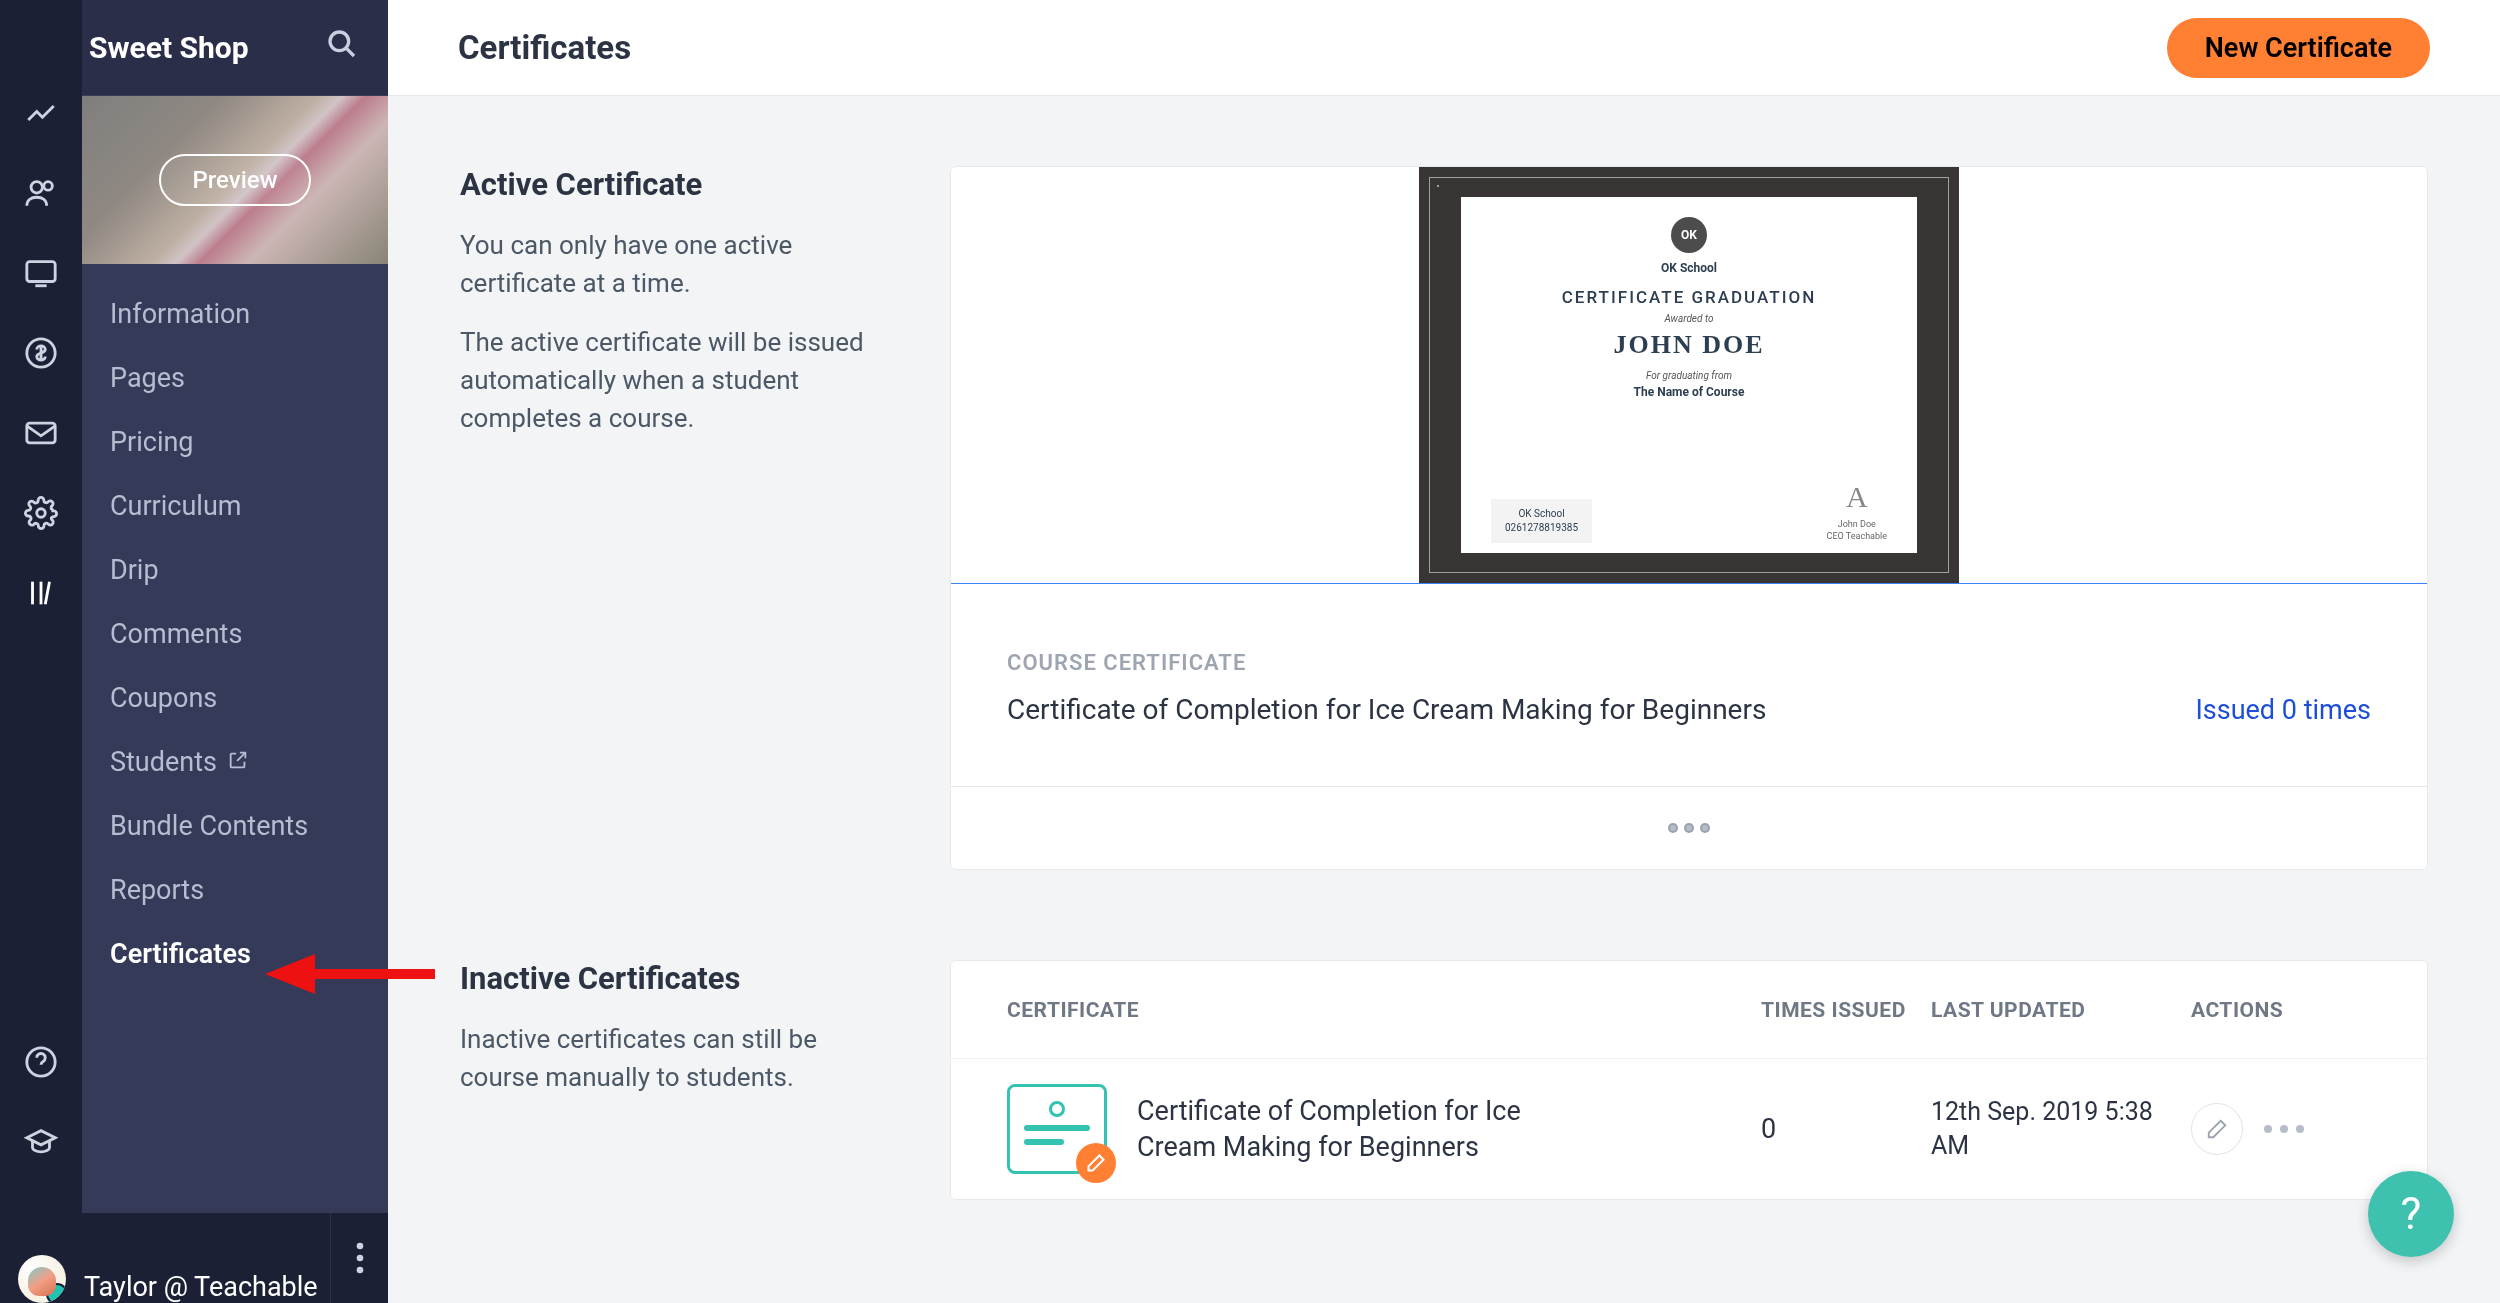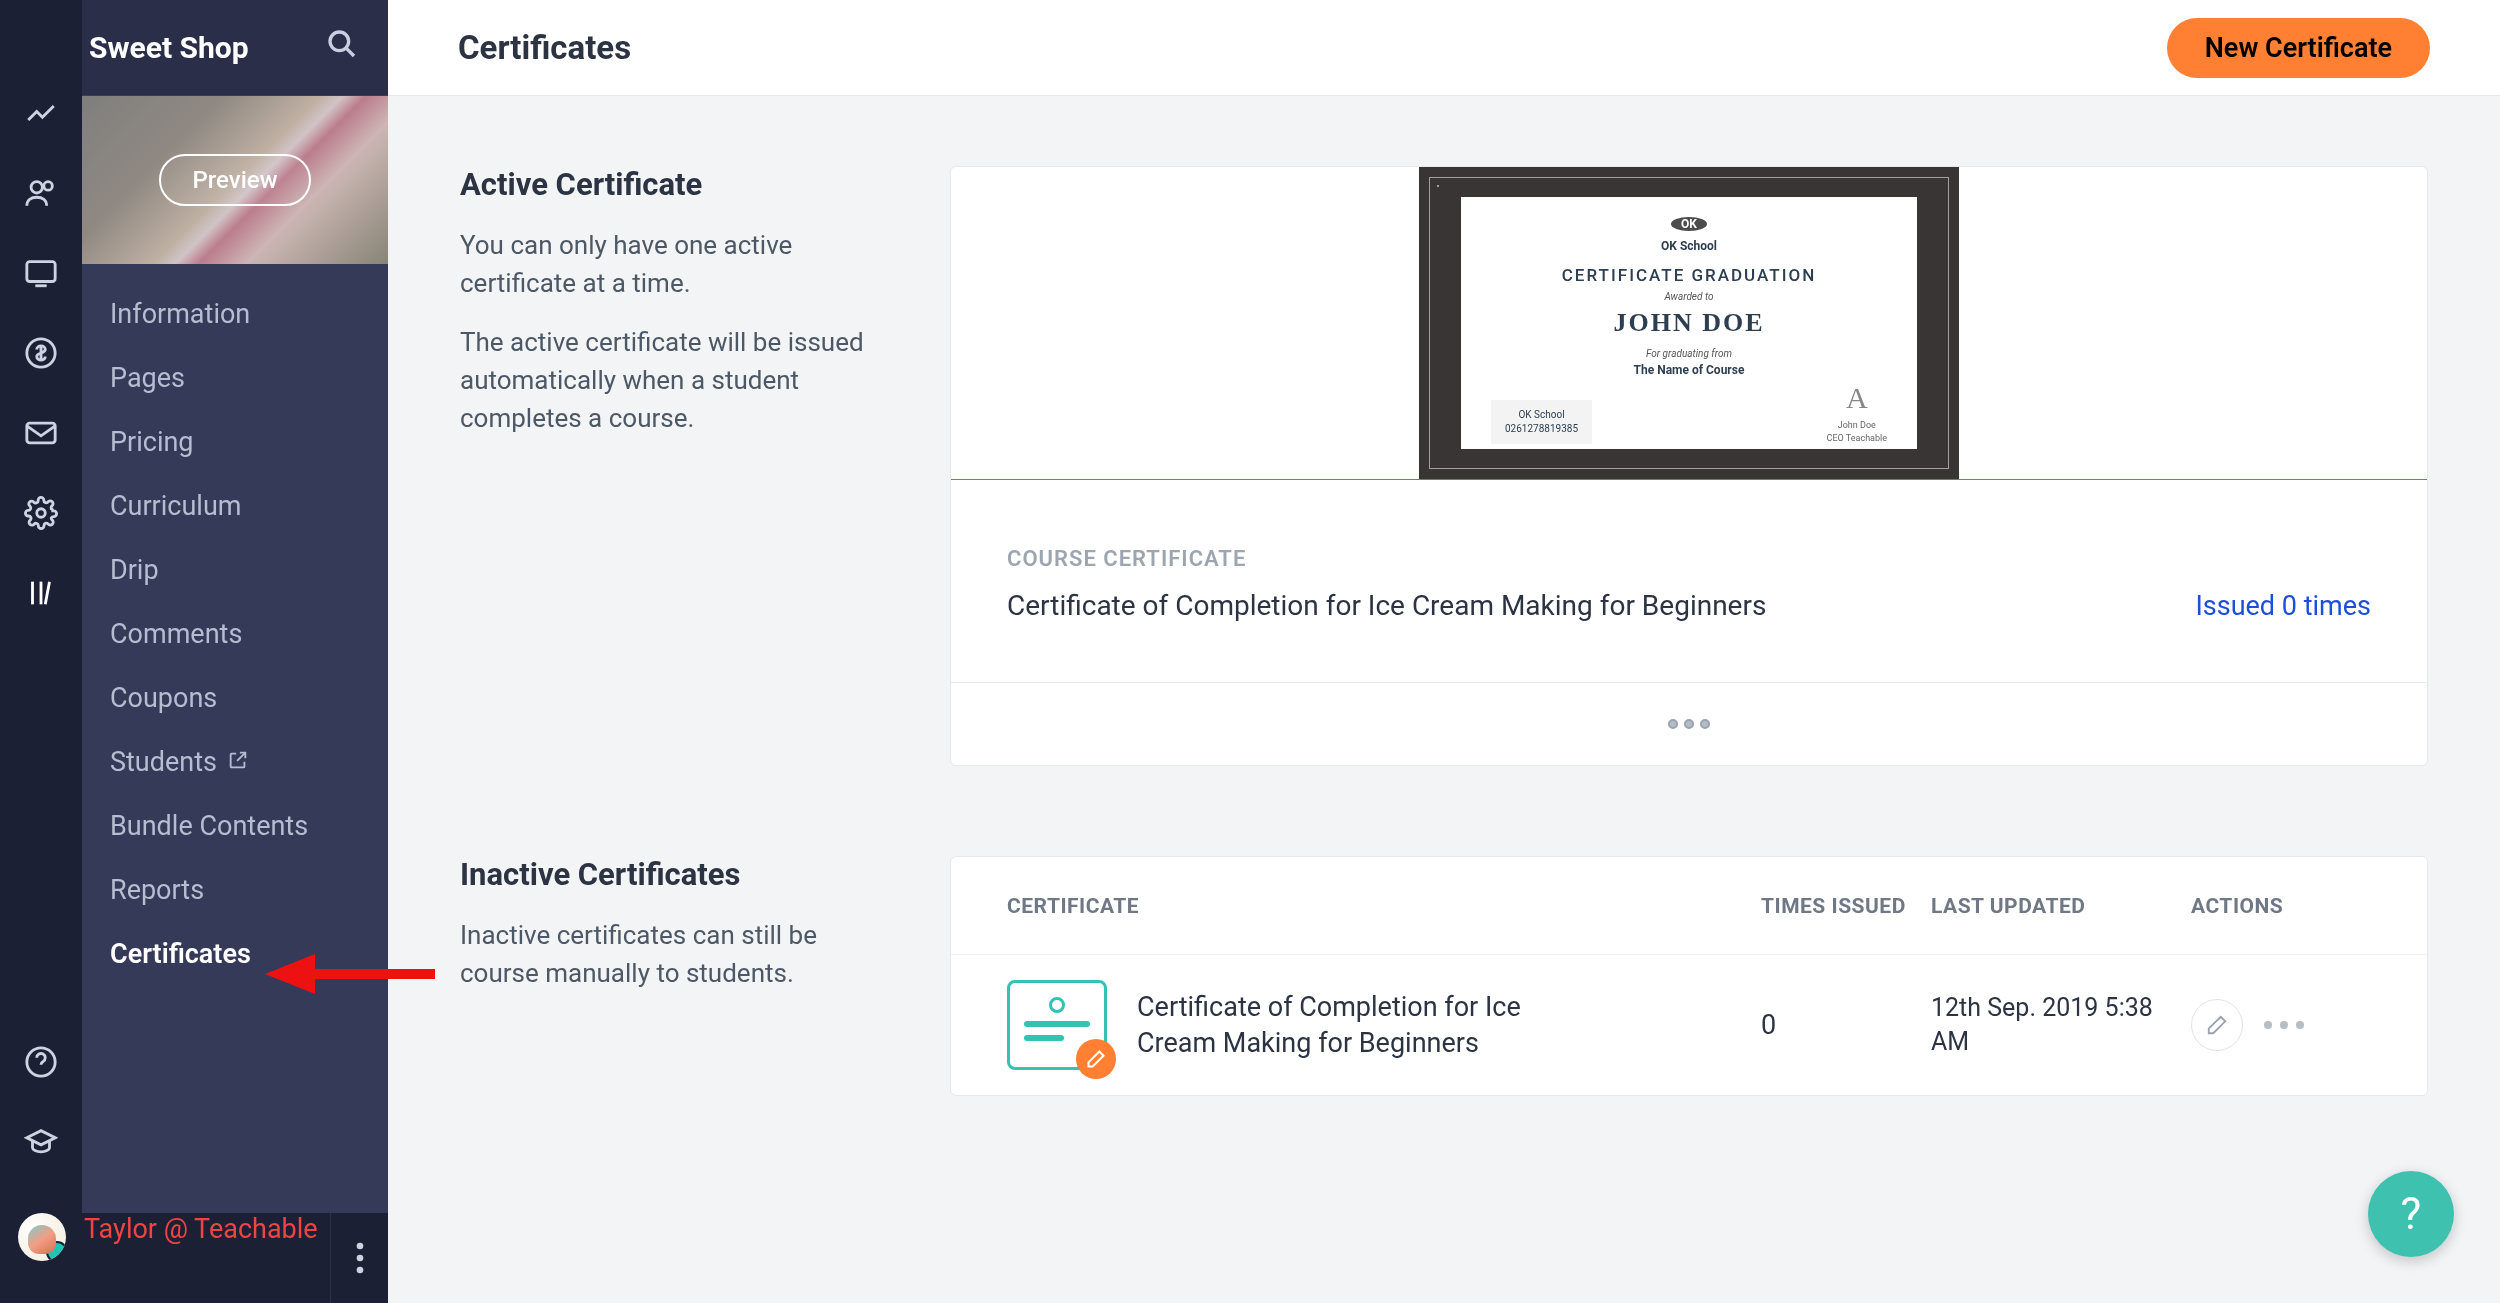--- a/index.html
+++ b/index.html
@@ -92,22 +92,22 @@
 .subnav li .ext-ic svg{width:22px;height:22px;stroke:currentColor;fill:none;stroke-width:2;}
 
 
 .user-footer {
   position: absolute;
   left: 0;
   bottom: 0;
   width: 388px;
   height: 90px;
   background: #1c2035;
-  display:flex; align-items:flex-start;
-  color:#ef4444;
+  display:flex; align-items:flex-end;
+  color:#ffffff;
   font-size:27px;
 }
 .user-footer .avatar {
   width:48px;height:48px;border-radius:50%;
   background: radial-gradient(circle at 30% 30%, #fefefe 0%, #f7f2e6 60%);
   margin-left:18px; position:relative; overflow:hidden;
   display:flex;align-items:center;justify-content:center;
 }
 .user-footer .avatar::after{
   content:""; position:absolute; width:60%; height:60%; top:25%; left:20%;
@@ -175,21 +175,21 @@
 
 .cert-card{
   background:#fff; border:1px solid #e6e9eb; border-radius:6px;
   overflow:hidden;
 }
 .cert-preview{
   display:flex; justify-content:center;
   padding: 0;
 }
 .cert-preview-inner{
-  width:540px; height:312px;
+  width:540px; height:416px;
   background:#383534;
   padding:18px;
   position:relative;
 }
 .cert-preview-inner::before,
 .cert-preview-inner::after{
   content:""; position:absolute; border:1px solid #a39f9c;
 }
 .cert-preview-inner::before{ inset:10px; }
 .cert-paper{

